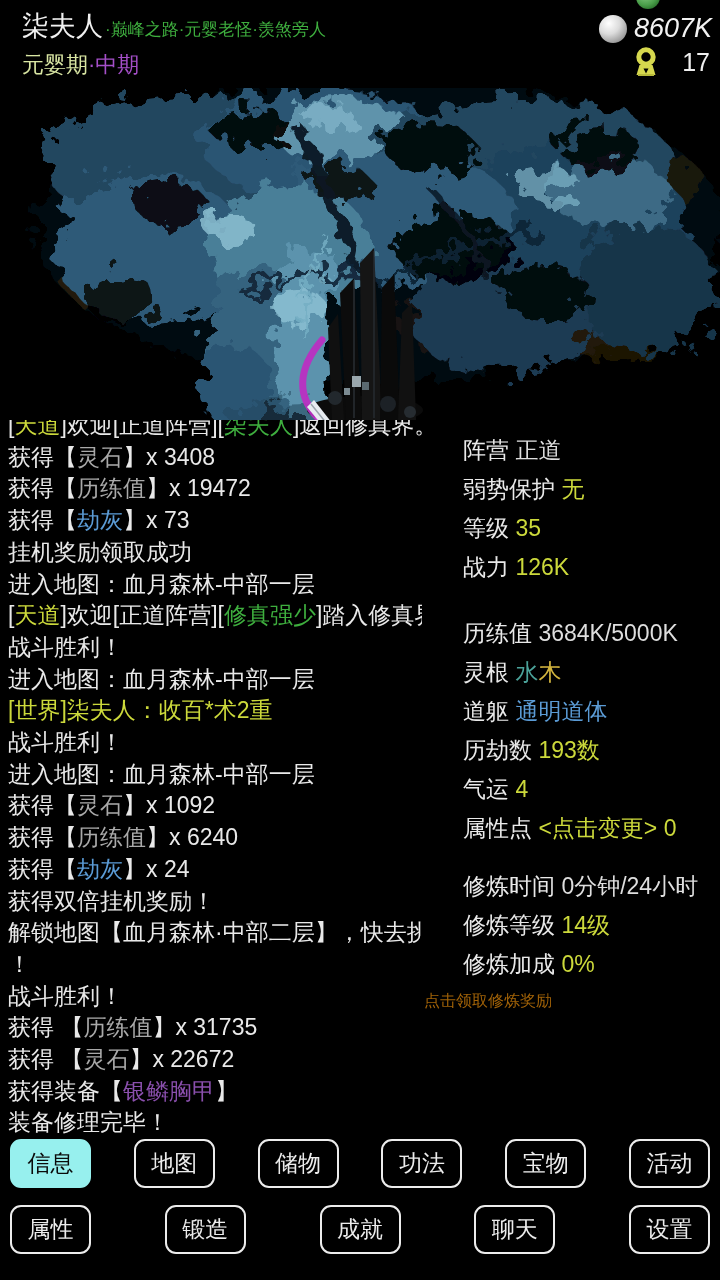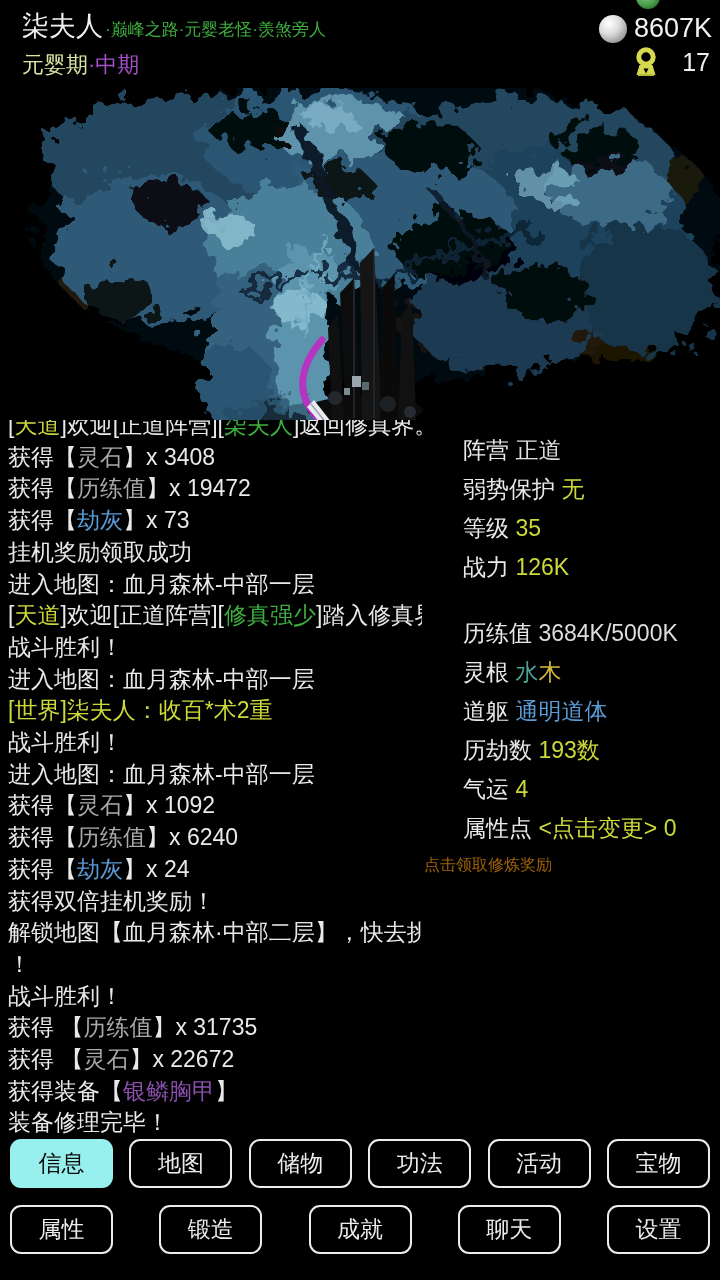--- a/index.html
+++ b/index.html
@@ -4,21 +4,21 @@
 <style>
   html,body{margin:0;padding:0;background:#000;}
   .screen{position:relative;width:720px;height:1280px;background:#000;overflow:hidden;
           font-family:"Liberation Sans","DejaVu Sans",sans-serif;color:#e9e9e9;}
 
   
   .name-row{position:absolute;left:22px;top:8px;display:flex;align-items:baseline;gap:2px;}
   .player-name{font-size:27px;color:#f0f0f0;}
   .player-titles{font-size:17px;text-align:center;}
   .realm-row{position:absolute;left:22px;top:50px;font-size:22px;}
-  .cur-row{position:absolute;right:8px;top:13px;display:flex;align-items:center;gap:7px;}
+  .cur-row{position:absolute;right:8px;top:13px;display:flex;align-items:center;gap:7px;font-style:italic;}
   .coin{width:28px;height:28px;border-radius:50%;
         background:radial-gradient(circle at 35% 30%,#ffffff,#dcdcdc 40%,#969696 78%,#6e6e6e);}
   .cur-val{font-size:27px;color:#f2f2f2;}
   .badge-row{position:absolute;right:10px;top:47px;display:flex;align-items:center;gap:23px;}
   .badge-val{font-size:25px;color:#efefef;}
   .orb{position:absolute;right:60px;top:-15px;width:24px;height:24px;border-radius:50%;
        background:radial-gradient(circle at 40% 35%,#90d08b,#4a9e4a 55%,#1e5e20 90%);}
 
   
   .scene{position:absolute;left:0;top:88px;width:720px;height:332px;}
@@ -33,21 +33,21 @@
   .stats{position:absolute;left:424px;top:438px;width:292px;}
   .stat-row{font-size:23px;line-height:24px;margin-bottom:15px;white-space:nowrap;}
   .stat-label{color:#e9e9e9;margin-left:39px;}
   .stat-group.g2{margin-top:42px;}
   .stat-group.g3{margin-top:34px;}
   .claim{margin-top:12px;font-size:16px;color:#a16207;cursor:pointer;}
 
   
   .menu{position:absolute;left:0;top:1139px;width:720px;}
   .menu-row{display:flex;justify-content:space-between;padding:0 10px;margin-bottom:17px;}
-  .menu-btn{box-sizing:border-box;width:103px;height:49px;border:2px solid #ececec;border-radius:11px;
+  .menu-btn{box-sizing:border-box;width:81px;height:49px;border:2px solid #ececec;border-radius:11px;
             background:#000;color:#ececec;font-size:23px;display:flex;align-items:center;justify-content:center;
             cursor:pointer;}
   .menu-btn.active{background:#97f0ee;border-color:#97f0ee;color:#0a0a0a;}
 
   
   .c-white{color:#e9e9e9}.c-white2{color:#dedede}.c-gray{color:#a9a9a9}
   .c-yellow{color:#ccd93b}.c-gold{color:#d2b43e}.c-green{color:#3eae3e}
   .c-blue{color:#5b9bd5}.c-purple{color:#8a4fad}.c-teal{color:#4ba39a}.c-palegreen{color:#d9e6a3}.c-magenta{color:#a44fc8}
 </style>
 </head>
@@ -189,32 +189,37 @@
           <div class="stat-row"><span class="stat-label">战力 </span><span class="c-yellow">126K</span></div>
         </div>
         <div class="stat-group g2">
           <div class="stat-row"><span class="stat-label">历练值 </span><span class="c-white2">3684K/5000K</span></div>
           <div class="stat-row"><span class="stat-label">灵根 </span><span class="c-teal">水</span><span class="c-gold">木</span></div>
           <div class="stat-row"><span class="stat-label">道躯 </span><span class="c-blue">通明道体</span></div>
           <div class="stat-row"><span class="stat-label">历劫数 </span><span class="c-yellow">193数</span></div>
           <div class="stat-row"><span class="stat-label">气运 </span><span class="c-yellow">4</span></div>
           <div class="stat-row"><span class="stat-label">属性点 </span><span class="c-yellow">&lt;点击变更&gt;</span><span class="c-yellow"> 0</span></div>
         </div>
+        <div class="stat-group g3">
+          <div class="stat-row"><span class="stat-label">修炼时间 </span><span class="c-white2">0分钟/24小时</span></div>
+          <div class="stat-row"><span class="stat-label">修炼等级 </span><span class="c-yellow">14级</span></div>
+          <div class="stat-row"><span class="stat-label">修炼加成 </span><span class="c-yellow">0%</span></div>
+        </div>
       </div>
     <div class="claim">点击领取修炼奖励</div>
   </aside>
 
   <nav class="menu" id="menu">
       <div class="menu-row">
         <button class="menu-btn active">信息</button>
         <button class="menu-btn">地图</button>
         <button class="menu-btn">储物</button>
         <button class="menu-btn">功法</button>
+        <button class="menu-btn">宝物</button>
         <button class="menu-btn">活动</button>
-        <button class="menu-btn">宝物</button>
       </div>
       <div class="menu-row">
         <button class="menu-btn">属性</button>
         <button class="menu-btn">锻造</button>
         <button class="menu-btn">成就</button>
         <button class="menu-btn">聊天</button>
         <button class="menu-btn">设置</button>
       </div>
     </nav>
 

